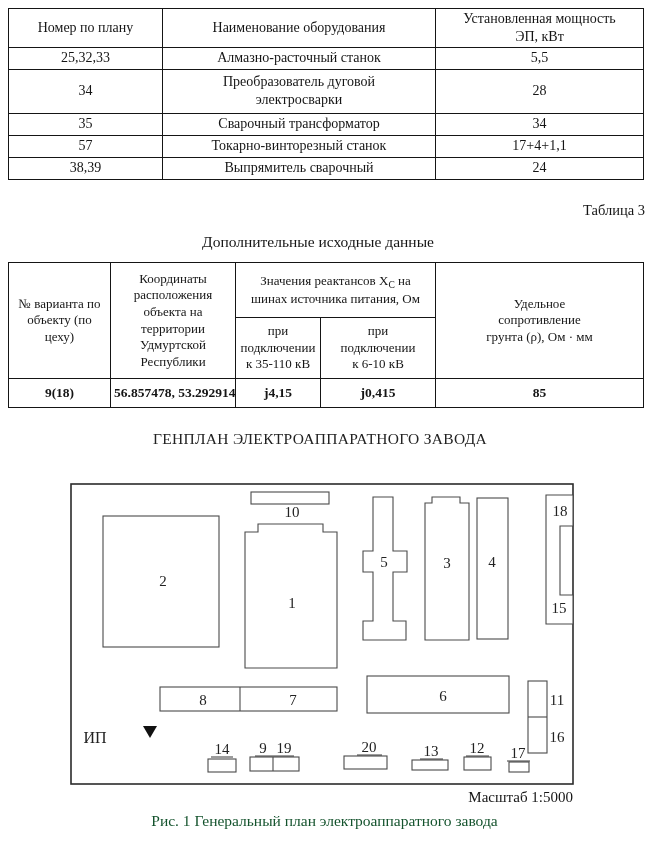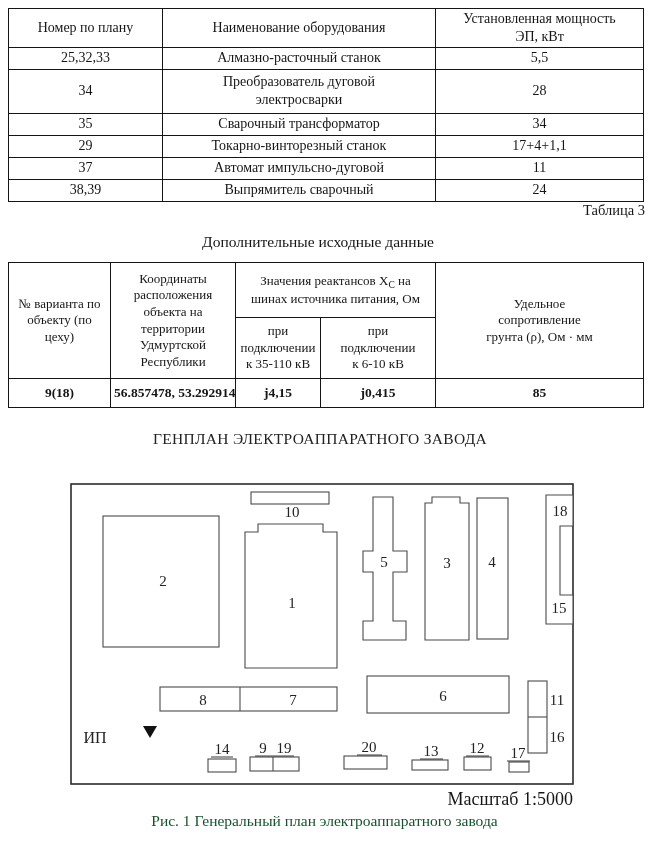--- a/index.html
+++ b/index.html
@@ -22,21 +22,21 @@
   .w170{max-width:170px;}
   .w85{max-width:85px;text-align:center;}
   .w124{max-width:124px;}
   .w185{max-width:185px;}
   .w82{max-width:82px;}
   .w108{max-width:108px;}
   .sub{font-size:9.5px;vertical-align:-3px;}
   .tab3-label{position:absolute;top:202px;right:4px;font-size:14.5px;color:#151515;}
   .t2-title{position:absolute;top:233px;left:0;width:636px;text-align:center;font-size:15.5px;color:#151515;}
   .plan-title{position:absolute;top:430px;left:0;width:640px;text-align:center;font-size:15.5px;letter-spacing:0.3px;color:#222;}
-  .plan-scale{position:absolute;top:789px;left:0;width:573px;text-align:right;font-size:18px;color:#151515;}
+  .plan-scale{position:absolute;top:789px;left:0;width:573px;text-align:right;font-size:15px;color:#151515;}
   .plan-caption{position:absolute;top:812px;left:0;width:649px;text-align:center;font-size:15.5px;color:#14532d;}
   svg{position:absolute;left:0;top:0;}
   .bshape{fill:#ffffff;stroke:#4a4a4a;stroke-width:1.1;}
   .bdiv{stroke:#4a4a4a;stroke-width:1.1;}
   .blabel{font-family:"Liberation Serif","DejaVu Serif",serif;font-size:15px;fill:#222;text-anchor:middle;}
   .ulab{stroke:#222;stroke-width:0.9;}
 </style>
 </head>
 <body>
 
@@ -61,28 +61,23 @@
     <td>34</td>
     <td><span class="inner w170">Преобразователь дуговой электросварки</span></td>
     <td>28</td>
   </tr>
   <tr style="height:22px">
     <td>35</td>
     <td>Сварочный трансформатор</td>
     <td>34</td>
   </tr>
   <tr style="height:22px">
-    <td>29</td>
+    <td>57</td>
     <td>Токарно-винторезный станок</td>
     <td>17+4+1,1</td>
-  </tr>
-  <tr style="height:22px">
-    <td>37</td>
-    <td>Автомат импульсно-дуговой</td>
-    <td>11</td>
   </tr>
   <tr style="height:22px">
     <td>38,39</td>
     <td>Выпрямитель сварочный</td>
     <td>24</td>
   </tr>
 </tbody>
   </table>
 
 <div class="tab3-label">Таблица 3</div>

